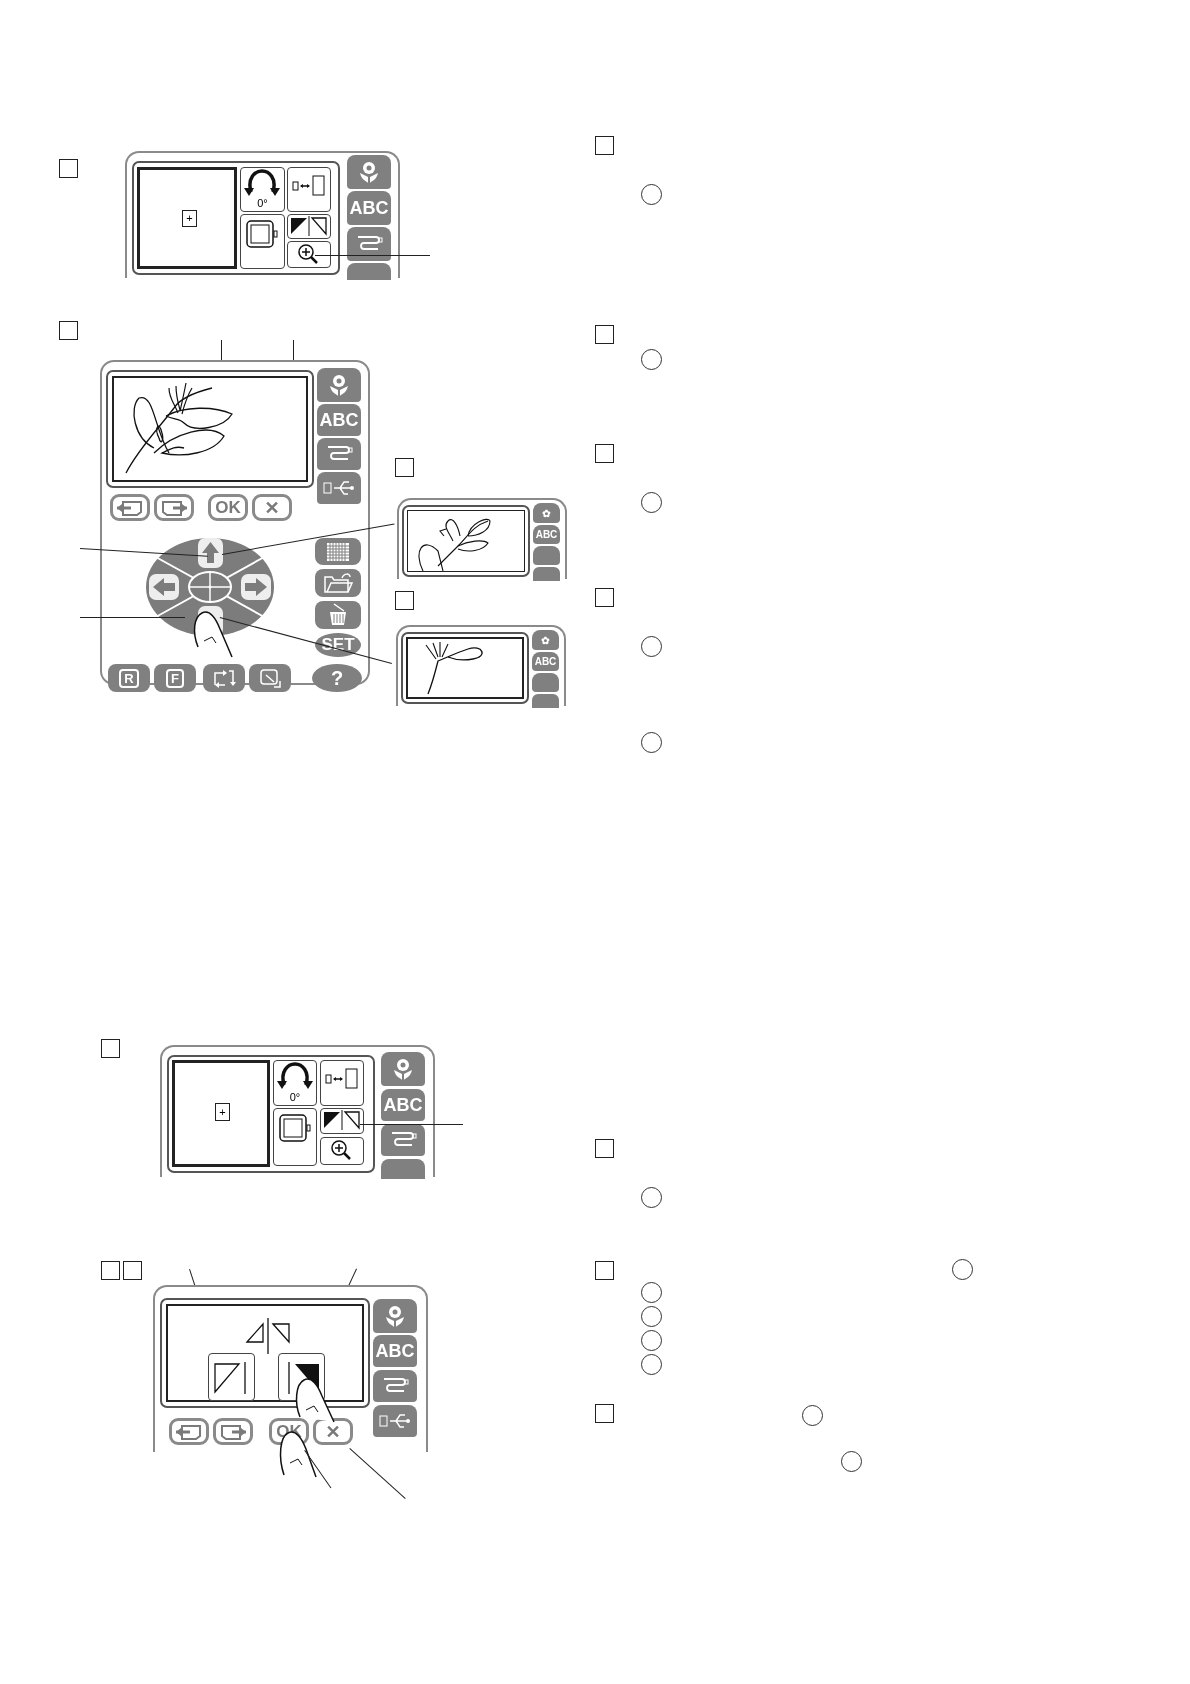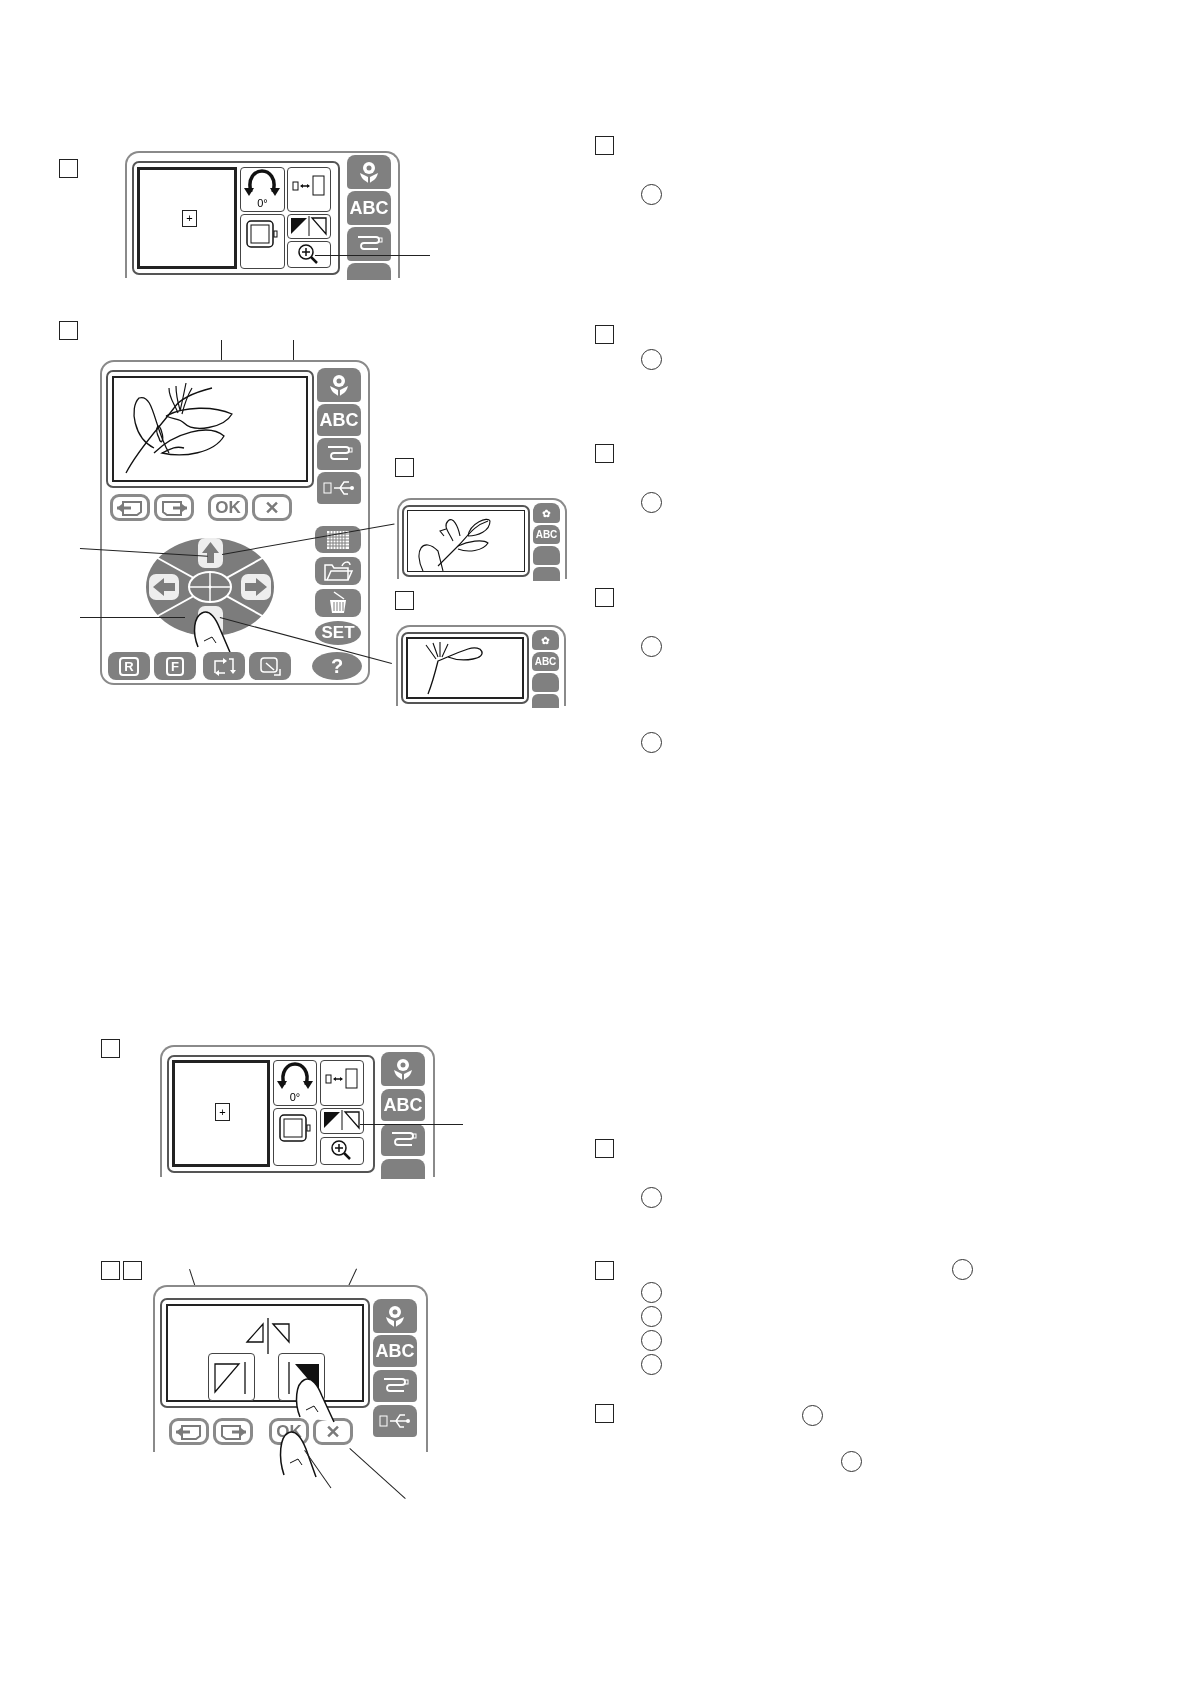--- a/index.html
+++ b/index.html
@@ -7,21 +7,21 @@
   .abs{position:absolute;}
   .sq{position:absolute;width:19px;height:19px;border:1.3px solid #222;box-sizing:border-box;background:#fff;}
   .circ{position:absolute;width:21px;height:21px;border:1.3px solid #333;border-radius:50%;box-sizing:border-box;}
   .panel{position:absolute;border:2px solid #8a8a8a;border-radius:14px;background:#fff;box-sizing:border-box;border-bottom:none;border-bottom-left-radius:0;border-bottom-right-radius:0;}
   .panel.closed{border-bottom:2px solid #8a8a8a;border-bottom-left-radius:14px;border-bottom-right-radius:14px;}
   .screen{position:absolute;border:2px solid #555;border-radius:7px;box-sizing:border-box;background:#fff;}
   .screen-inner{position:absolute;border:2px solid #222;box-sizing:border-box;background:#fff;}
   .side-btn{position:absolute;background:#808080;color:#fff;border-radius:8px 8px 4px 4px;display:flex;align-items:center;justify-content:center;font-weight:bold;box-sizing:border-box;text-align:right;}
   .tile{position:absolute;border:1.5px solid #444;border-radius:4px;background:#fff;box-sizing:border-box;}
   .obtn{position:absolute;border:3px solid #8a8a8a;border-radius:9px;background:#fff;box-sizing:border-box;display:flex;align-items:center;justify-content:center;color:#7a7a7a;font-weight:bold;}
-  .gbtn{position:absolute;background:#808080;border-radius:8px;box-sizing:border-box;display:flex;align-items:center;justify-content:center;color:#fff;font-weight:bold;}
+  .gbtn{position:absolute;background:#808080;border-radius:8px;box-sizing:border-box;display:flex;align-items:center;justify-content:center;color:#fff;font-weight:bold;margin-top:12px;}
   .line{position:absolute;background:#222;height:1.2px;transform-origin:0 0;}
   svg{display:block;}
 </style>
 </head>
 <body>
 
 <div class="sq" style="left:59px;top:159px;"></div>
 <div class="sq" style="left:59px;top:321px;"></div>
 <div class="sq" style="left:395px;top:458px;"></div>
 <div class="sq" style="left:395px;top:591px;"></div>

